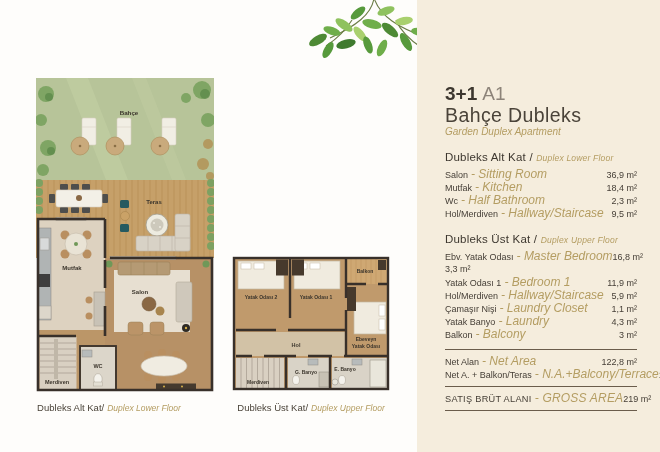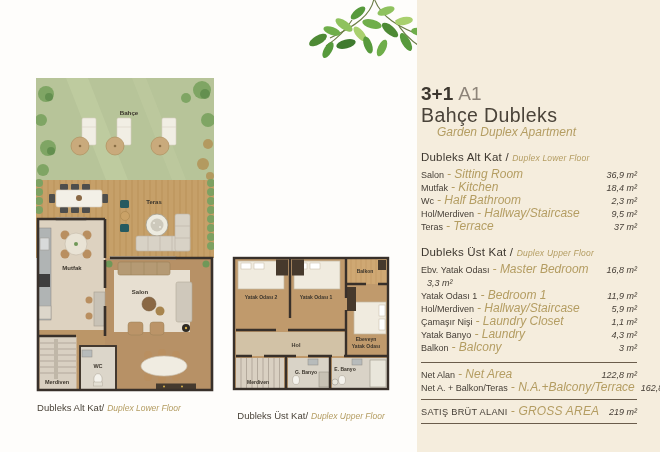--- a/index.html
+++ b/index.html
@@ -6,44 +6,44 @@
   body{
     width:660px;height:452px;position:relative;overflow:hidden;
     background:#fefdfb;
     font-family:"Liberation Sans",sans-serif;
     color:#474038;
   }
   
   .panel{
     position:absolute;left:417px;top:0;width:243px;height:452px;
     background:#f5eddd;box-sizing:border-box;
-    padding:84px 23px 0 4px;
+    padding:84px 23px 0 28px;
   }
   .title-line{font-size:19px;line-height:20px;}
   .t-bold{font-weight:bold;color:#3d372f;}
   .t-var{color:#8d8479;margin-left:5px;}
   .title-name{font-size:19.5px;color:#4a4339;letter-spacing:.4px;margin-top:1px;line-height:21px;}
-  .title-en{font-size:12px;font-style:italic;color:#b49d62;line-height:12px;margin-left:16px;}
+  .title-en{font-size:10px;font-style:italic;color:#b49d62;line-height:12px;}
   .section{margin-top:13px;}
   .sec-heading{font-size:11.5px;color:#3d372f;margin-bottom:5px;letter-spacing:.2px;}
   .h-en{font-size:8.5px;font-style:italic;color:#b49d62;font-weight:normal;}
   .row{display:flex;justify-content:space-between;align-items:baseline;font-size:9px;line-height:12.1px;white-space:nowrap;}
   .row .tr{color:#474038;}
   .row .en{font-style:italic;color:#b49d62;font-size:12px;margin-left:3px;}
-  .row .value{color:#474038;margin-left:6px;font-style:italic;}
+  .row .value{color:#474038;}
   .totals{margin-top:8px;}
   .rule{border:none;border-top:1px solid #6a5c4b;margin:5px 0;}
   .gross .tr{font-size:9.2px;letter-spacing:.3px;}
   .gross .en{letter-spacing:.2px;}
   
   .plan-lower{position:absolute;left:36px;top:78px;}
   .plan-upper{position:absolute;left:232px;top:252px;}
   .plan-caption{position:absolute;top:402px;text-align:center;font-size:9.5px;color:#4a4339;white-space:nowrap;}
   .caption-lower{left:20px;width:178px;}
-  .caption-upper{left:222px;width:178px;margin-top:8px;}
+  .caption-upper{left:222px;width:178px;}
   .cap-en{font-style:italic;color:#b49d62;font-size:8.5px;margin-left:3px;}
   .leaf-wrap{position:absolute;left:298px;top:0;}
   svg text{font-family:"Liberation Sans",sans-serif;font-weight:bold;fill:#3b352c;}
 </style>
 </head>
 <body>
 
 <div class="leaf-wrap">
   <svg width="152" height="64" viewBox="0 0 152 64">
     <g stroke="#6b7c45" stroke-width="1.1" fill="none">
@@ -335,24 +335,20 @@
         <div class="value">18,4 m²</div>
       </div>
     <div class="row">
         <div><span class="tr">Wc</span><span class="en">- Half Bathroom</span></div>
         <div class="value">2,3 m²</div>
       </div>
     <div class="row">
         <div><span class="tr">Hol/Merdiven</span><span class="en">- Hallway/Staircase</span></div>
         <div class="value">9,5 m²</div>
       </div>
-    <div class="row">
-        <div><span class="tr">Teras</span><span class="en">- Terrace</span></div>
-        <div class="value">37 m²</div>
-      </div>
   </div>
 
   <div class="section">
     <div class="sec-heading">
       <span class="h-tr">Dubleks Üst Kat /</span>
       <span class="h-en">Duplex Upper Floor</span>
     </div>
     <div class="row">
         <div><span class="tr">Ebv. Yatak Odası</span><span class="en">- Master Bedroom</span></div>
         <div class="value">16,8 m²</div>

